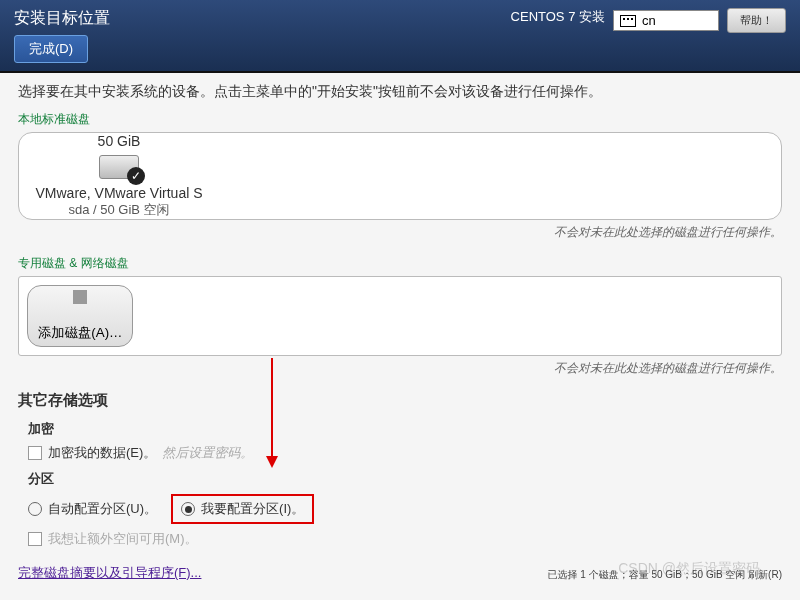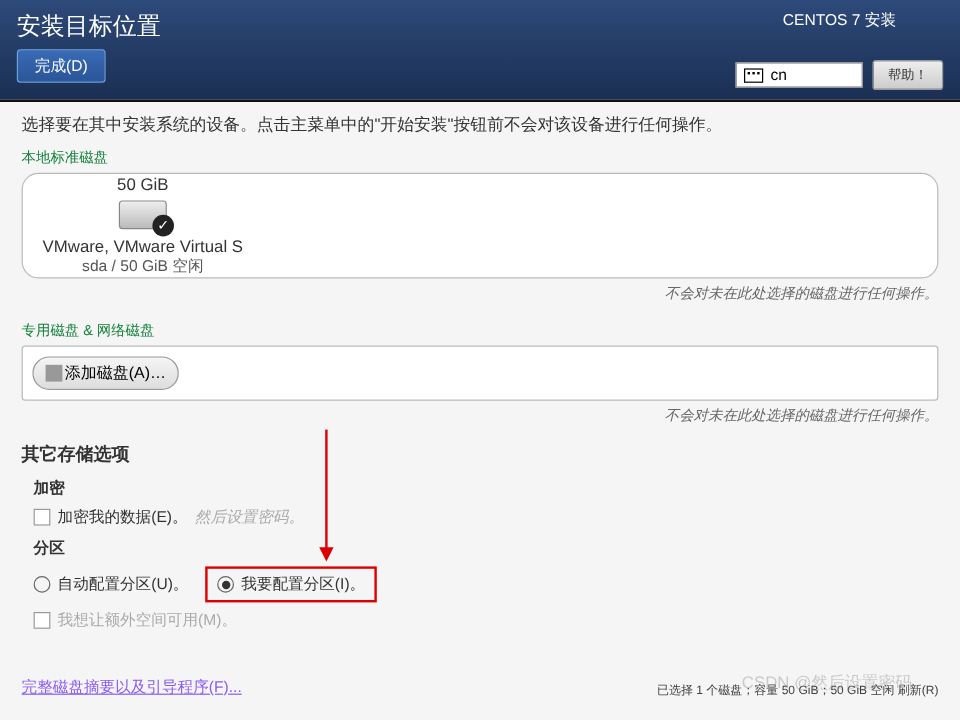--- a/index.html
+++ b/index.html
@@ -1,58 +1,58 @@
 <!DOCTYPE html>
 <html><head>
 <meta charset="utf-8">
 <style>
 * { box-sizing: border-box; margin: 0; padding: 0; }
 body { font-family: "Microsoft YaHei", sans-serif; font-size: 13px; background: #f5f5f5; width: 800px; height: 600px; overflow: hidden; color: #333; }
 .header { background: linear-gradient(to bottom, #2e4a7a 0%, #1a2f52 100%); border-bottom: 2px solid #111; padding: 8px 14px; display: flex; justify-content: space-between; align-items: flex-start; color: #fff; }
 .header-left { display: flex; flex-direction: column; gap: 6px; }
-.header-title { font-size: 20px; font-weight: normal; }
+.header-title { font-size: 16px; font-weight: normal; }
 .done-btn { background: linear-gradient(to bottom, #3a6bb5, #2a5599); border: 1px solid #6aa0e0; color: #fff; padding: 4px 14px; border-radius: 3px; font-size: 13px; cursor: pointer; width: fit-content; }
-.header-right { display: flex; flex-direction: column; gap: 24px; align-items: center; }
+.header-right { display: flex; flex-direction: row; gap: 8px; align-items: flex-start; }
 .install-title { font-size: 13px; }
 .header-controls { display: flex; gap: 8px; align-items: center; }
 .lang-box { background: #fff; border: 1px solid #888; padding: 2px 6px; display: flex; align-items: center; gap: 6px; color: #000; width: 106px; }
 .kbd-icon { width: 16px; height: 12px; border: 1px solid #000; position: relative; }
 .kbd-icon::before { content: ""; position: absolute; inset: 2px; border-top: 2px dotted #000; }
 .help-btn { background: linear-gradient(to bottom, #eee, #ccc); border: 1px solid #999; color: #333; padding: 4px 12px; border-radius: 3px; font-size: 11px; cursor: pointer; }
 .content { padding: 10px 18px; }
 .instr { font-size: 14px; margin-bottom: 10px; }
 .section-label { font-size: 12px; font-weight: normal; color: #15803d; margin-bottom: 4px; }
 .disk-panel { border: 1px solid #bbb; border-radius: 14px; background: #fff; margin-bottom: 4px; }
 .disk-item { display: flex; flex-direction: column; align-items: center; width: 200px; }
 .disk-size { font-size: 14px; margin-bottom: 6px; }
 .disk-icon-wrap { position: relative; margin-bottom: 6px; }
 .disk-icon { width: 40px; height: 24px; background: linear-gradient(to bottom, #eee, #bbb); border: 1px solid #888; border-radius: 3px; position: relative; }
 .check-badge { position: absolute; right: -6px; bottom: -6px; width: 18px; height: 18px; background: #222; border-radius: 50%; color: #fff; font-size: 12px; display: flex; align-items: center; justify-content: center; }
 .disk-name { font-weight: normal; font-size: 14px; text-align: center; }
 .disk-info { font-size: 13px; color: #555; }
 .note { text-align: right; font-size: 12px; font-style: italic; color: #666; margin-bottom: 14px; }
 .add-disk-panel { border: 1px solid #bbb; border-radius: 3px; background: #fff; padding: 8px; margin-bottom: 4px; }
-.add-disk-btn { background: linear-gradient(to bottom, #f5f5f5, #ddd); border: 1px solid #999; border-radius: 14px; padding: 4px 10px; cursor: pointer; display: inline-flex; flex-direction: row; align-items: center; gap: 2px; }
+.add-disk-btn { background: linear-gradient(to bottom, #f5f5f5, #ddd); border: 1px solid #999; border-radius: 14px; padding: 4px 10px; cursor: pointer; display: inline-flex; flex-direction: column; align-items: center; gap: 20px; }
 .add-disk-inner-icon { width: 14px; height: 14px; background: #999; }
 .storage-title { font-size: 15px; font-weight: bold; margin-bottom: 10px; }
 .subsection { margin-left: 10px; margin-bottom: 8px; }
 .subhead { font-size: 13px; font-weight: bold; margin-bottom: 6px; }
 .radio-row { display: flex; align-items: center; gap: 14px; margin-bottom: 6px; }
 .radio-opt { display: flex; align-items: center; gap: 6px; }
 .radio { width: 14px; height: 14px; border: 1px solid #666; border-radius: 50%; display: flex; align-items: center; justify-content: center; }
 .radio.selected::after { content: ""; width: 7px; height: 7px; background: #333; border-radius: 50%; }
 .check-row { display: flex; align-items: center; gap: 6px; margin-bottom: 4px; }
 .checkbox { width: 14px; height: 14px; border: 1px solid #999; background: #fff; }
 .disabled-text { color: #aaa; }
 .hint-text { color: #aaa; font-style: italic; }
 .highlight-box { border: 2px solid #d00; padding: 4px 8px; display: inline-flex; align-items: center; gap: 6px; }
 .arrow { position: absolute; left: 266px; top: 358px; pointer-events: none; }
 .arrow-line { width: 2px; height: 100px; background: #d00; margin: 0 auto; }
 .arrow-head { width: 0; height: 0; border-left: 6px solid transparent; border-right: 6px solid transparent; border-top: 12px solid #d00; margin: -2px auto 0; }
-.footer-link { color: #8b5cf6; text-decoration: underline; cursor: pointer; position: absolute; left: 18px; bottom: 18px; font-size: 13px; }
+.footer-link { color: #4c1d95; text-decoration: underline; cursor: pointer; position: absolute; left: 18px; bottom: 18px; font-size: 13px; }
 .footer-status { position: absolute; right: 18px; bottom: 18px; font-size: 10px; color: #404040; }
 .watermark { position: absolute; right: 40px; bottom: 22px; color: rgba(120,120,120,0.35); font-size: 14px; pointer-events: none; }
 </style>
 </head>
 <body>
 
 <div class="header">
   <div class="header-left">
     <div class="header-title">安装目标位置</div>
     <button class="done-btn">完成(D)</button>

